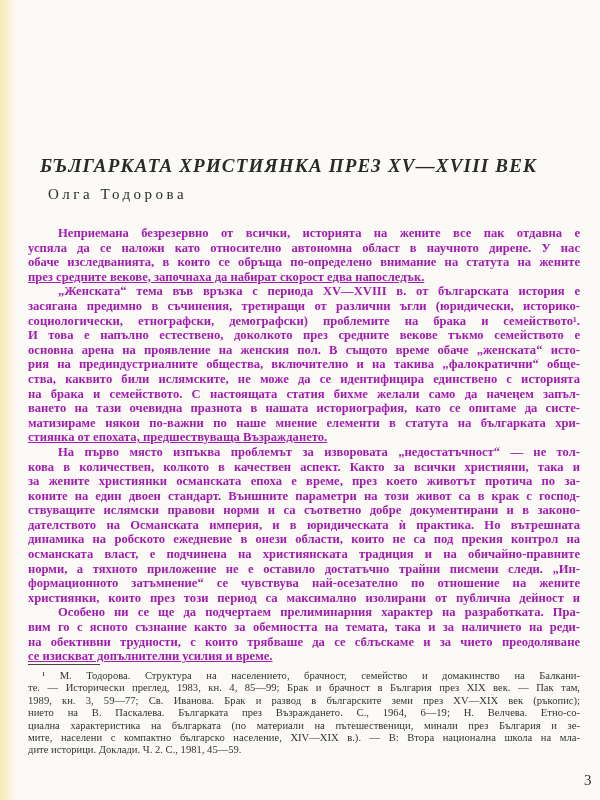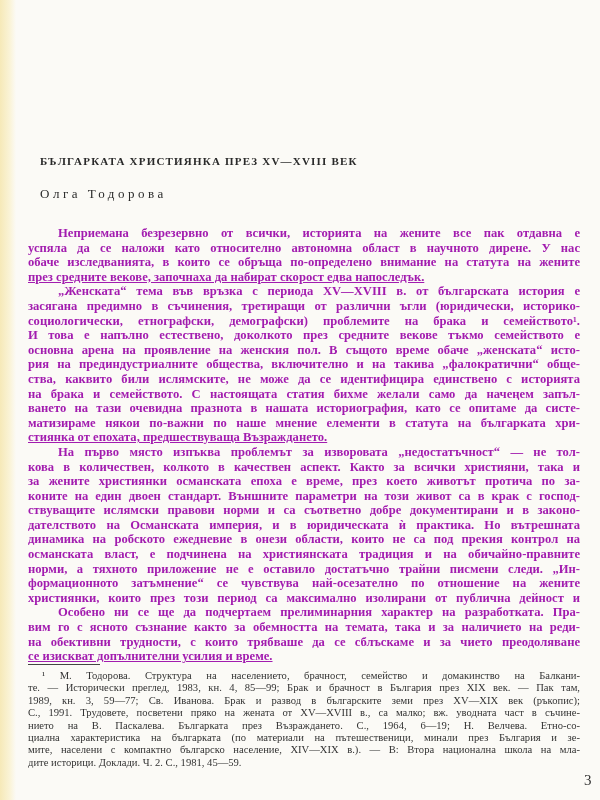--- a/index.html
+++ b/index.html
@@ -10,26 +10,27 @@
       font-family: "Liberation Serif", "DejaVu Serif", serif;
       color: #2a2a2a;
     }
     .edge {
       position: absolute; left: 0; top: 0; width: 16px; height: 800px;
       background: linear-gradient(to right, #f6e9b8 0%, #faf3d6 60%, #fbfaf6 100%);
     }
     .page { position: absolute; left: 28px; top: 0; width: 552px; }
     .title {
       position: absolute; left: 12px; top: 155px;
-      font-size: 11px; letter-spacing: 1.2px; font-weight: bold;
+      font-size: 19px; letter-spacing: 1.2px; font-weight: bold;
       white-space: nowrap;
+      font-style: italic;
     }
     .author {
-      position: absolute; left: 12px; top: 186px;
-      font-size: 13px; letter-spacing: 3.5px; white-space: nowrap;
+      position: absolute; left: 20px; top: 186px;
+      font-size: 15px; letter-spacing: 3.5px; white-space: nowrap;
     }
     .body {
       position: absolute; left: 0; top: 226px; width: 552px;
       font-size: 12.6px; line-height: 14.6px; text-align: justify;
       font-weight: bold; color: #a21caf;
     }
     .body p { margin: 0; text-indent: 30px; }
     .body .ln { display: block; text-align: justify; text-align-last: justify; white-space: nowrap; }
     .body .ln.last { text-align-last: left; text-decoration: underline; }
     .rule {
@@ -97,21 +98,20 @@
       <span class="ln last" style="text-indent:0">се изискват допълнителни усилия и време.</span>
     </p>
   </div>
 
   <div class="rule"></div>
 
   <div class="notes">
     <span class="ln first">¹ М. Тодорова. Структура на населението, брачност, семейство и домакинство на Балкани-</span>
     <span class="ln">те. — Исторически преглед, 1983, кн. 4, 85—99; Брак и брачност в България през XIX век. — Пак там,</span>
     <span class="ln">1989, кн. 3, 59—77; Св. Иванова. Брак и развод в българските земи през XV—XIX век (ръкопис);</span>
-    <span class="ln">С., 1991. Трудовете, посветени пряко на жената от XV—XVIII в., са малко; вж. уводната част в съчине-</span>
     <span class="ln">нието на В. Паскалева. Българката през Възраждането. С., 1964, 6—19; Н. Велчева. Етно-со-</span>
     <span class="ln">циална характеристика на българката (по материали на пътешественици, минали през България и зе-</span>
     <span class="ln">мите, населени с компактно българско население, XIV—XIX в.). — В: Втора национална школа на мла-</span>
     <span class="ln last">дите историци. Доклади. Ч. 2. С., 1981, 45—59.</span>
   </div>
 </div>
 
 <div class="pagenum">3</div>
 
 </body></html>

